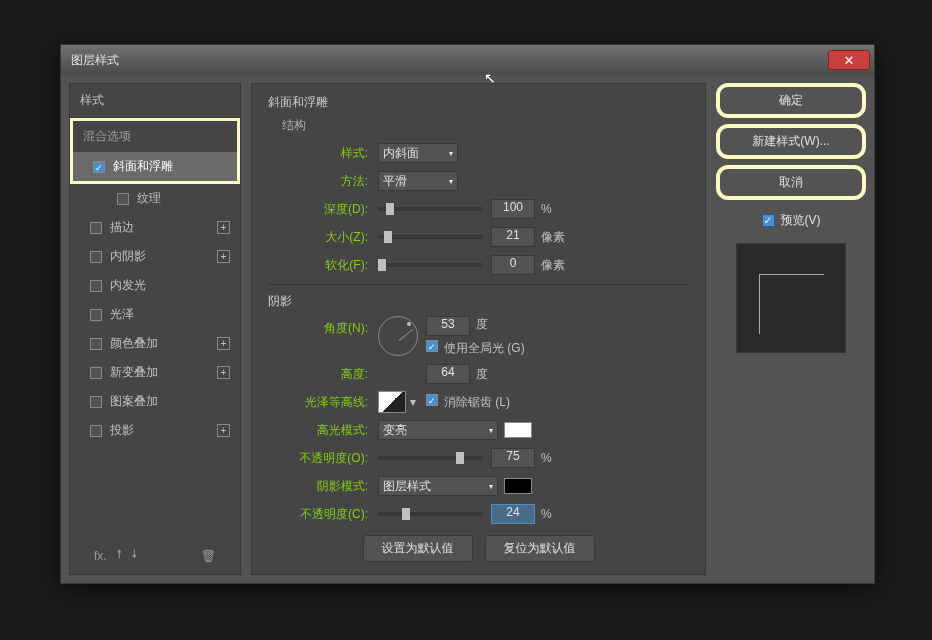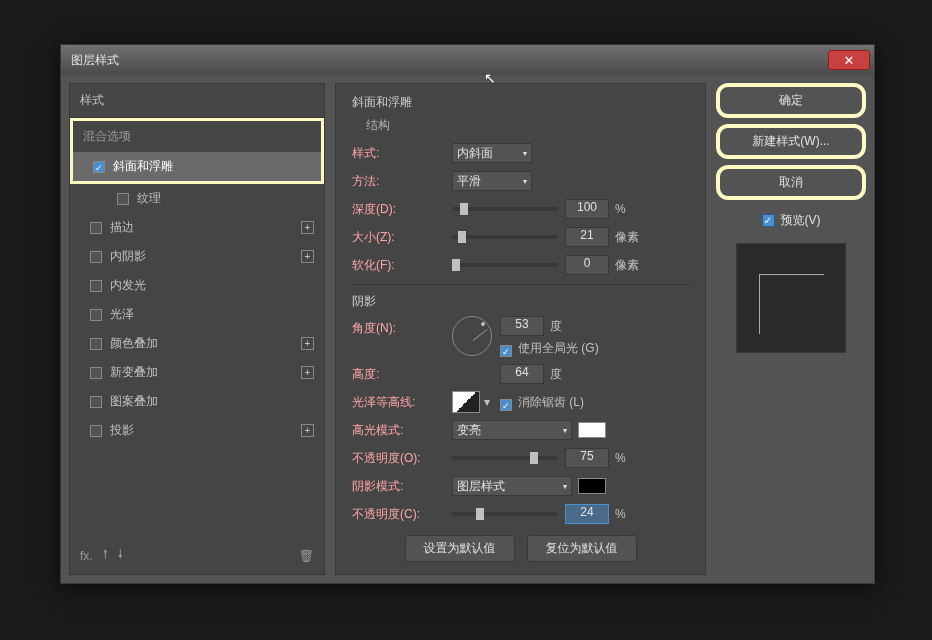--- a/index.html
+++ b/index.html
@@ -2,54 +2,54 @@
 <html><head>
 <meta charset="utf-8">
 <style>
 * { margin: 0; padding: 0; box-sizing: border-box; font-family: "Microsoft YaHei", sans-serif; }
 body { background: #1a1a1a; width: 932px; height: 640px; position: relative; }
 .dialog { position: absolute; left: 60px; top: 44px; width: 815px; height: 540px; background: #535353; border: 1px solid #383838; box-shadow: 0 4px 20px rgba(0,0,0,0.6); }
 .titlebar { height: 30px; background: linear-gradient(#707070, #4a4a4a); display: flex; align-items: center; padding: 0 4px 0 10px; color: #e0e0e0; font-size: 12px; }
 .title-text { flex: 1; }
 .close-btn { width: 42px; height: 20px; background: #c94040; border: 1px solid #8a2020; border-radius: 3px; display: flex; align-items: center; justify-content: center; color: #fff; cursor: pointer; font-size: 13px; }
 .body { display: flex; padding: 8px; gap: 10px; height: calc(100% - 30px); }
-.left-panel { width: 256px; background: #454545; border: 1px solid #383838; display: flex; flex-direction: column; }
+.left-panel { width: 172px; background: #454545; border: 1px solid #383838; display: flex; flex-direction: column; }
 .panel-header { padding: 8px 10px; color: #c0c0c0; font-size: 12px; border-bottom: 1px solid #383838; }
 .highlight-box { border: 3px solid #fef9c3; }
 .section-title { padding: 7px 10px; color: #9a9a9a; font-size: 12px; }
 .style-item { display: flex; align-items: center; padding: 6px 10px 6px 20px; color: #c0c0c0; font-size: 12px; cursor: pointer; }
 .style-item.selected { background: #6a6a6a; color: #fff; }
 .style-item input[type=checkbox] { margin-right: 8px; }
 .style-item .plus { margin-left: auto; color: #c0c0c0; border: 1px solid #888; width: 13px; height: 13px; display: flex; align-items: center; justify-content: center; font-size: 10px; }
 .sub-item { padding-left: 47px; }
-.left-footer { margin-top: auto; padding: 8px 10px; display: flex; gap: 10px; color: #999; font-size: 12px; align-items: center; }
+.left-footer { margin-top: auto; padding: 8px 24px; display: flex; gap: 10px; color: #999; font-size: 12px; align-items: center; }
 .left-footer .trash { margin-left: auto; }
 .center-panel { flex: 1; background: #454545; border: 1px solid #383838; padding: 10px 16px; color: #c0c0c0; font-size: 12px; overflow: hidden; }
 .sect-title { color: #d0d0d0; margin-bottom: 6px; }
 .sub-title { margin-left: 14px; color: #b0b0b0; margin-bottom: 8px; }
 .row { display: flex; align-items: center; margin-bottom: 6px; min-height: 22px; }
-.row-label { width: 100px; text-align: left; color: #fca5a5; }
+.row-label { width: 100px; text-align: right; margin-right: 10px; color: #84cc16; }
 .select { background: #535353; border: 1px solid #383838; color: #e0e0e0; padding: 2px 4px; font-size: 12px; height: 20px; display: flex; align-items: center; justify-content: space-between; }
 .select .arr { font-size: 8px; }
 .slider-track { width: 105px; height: 4px; background: #383838; position: relative; margin-right: 8px; }
 .slider-thumb { position: absolute; top: -4px; width: 8px; height: 12px; background: #c0c0c0; }
 .num-input { background: #535353; border: 1px solid #383838; color: #e0e0e0; width: 44px; height: 20px; text-align: center; font-size: 12px; padding: 0 3px; }
 .num-input.focus { border: 1px solid #4a90d0; background: #4a6a8a; }
 .unit { margin-left: 6px; }
 .radio-group { display: flex; gap: 16px; align-items: center; }
 .radio { display: flex; align-items: center; gap: 4px; }
 .radio-circle { width: 12px; height: 12px; border: 1px solid #888; border-radius: 50%; display: flex; align-items: center; justify-content: center; }
 .radio-circle.on::after { content: ''; width: 6px; height: 6px; background: #e0e0e0; border-radius: 50%; }
 .divider { height: 1px; background: #383838; margin: 8px 0; }
 .angle-widget { width: 40px; height: 40px; border: 1px solid #888; border-radius: 50%; position: relative; margin-right: 8px; }
 .angle-dot { position: absolute; width: 4px; height: 4px; background: #c0c0c0; border-radius: 50%; top: 5px; left: 28px; }
 .angle-line { position: absolute; width: 18px; height: 1px; background: #888; top: 23px; left: 20px; transform-origin: left center; transform: rotate(-38deg); }
 .swatch { width: 28px; height: 16px; border: 1px solid #888; display: inline-block; }
 .gloss-swatch { width: 28px; height: 22px; background: linear-gradient(135deg, #fff 50%, #222 50%); border: 1px solid #888; margin-right: 4px; }
-.chk { display: flex; align-items: flex-end; gap: 6px; }
+.chk { display: flex; align-items: flex-start; gap: 6px; }
 .chk input { width: 12px; height: 12px; }
 .btn-row { display: flex; gap: 12px; justify-content: center; margin-top: 10px; }
 .pill-btn { background: #535353; border: 1px solid #383838; color: #e0e0e0; padding: 4px 18px; border-radius: 3px; font-size: 12px; cursor: pointer; }
 .right-panel { width: 150px; display: flex; flex-direction: column; gap: 6px; }
 .round-btn { border: 4px solid #fef9c3; border-radius: 12px; padding: 5px 0; text-align: center; color: #e0e0e0; font-size: 12px; cursor: pointer; background: #535353; }
 .preview-chk { display: flex; align-items: center; justify-content: center; gap: 6px; color: #e0e0e0; font-size: 12px; margin-top: 6px; }
 .preview-chk .pbox { width: 13px; height: 13px; background: #4a90d0; border: 1px solid #2a5a8a; display: flex; align-items: center; justify-content: center; color: #fff; font-size: 10px; }
 .preview-box { margin-top: 8px; width: 110px; height: 110px; background: #2a2a2a; border: 1px solid #383838; align-self: center; position: relative; }
 .preview-shape { position: absolute; top: 30px; left: 22px; width: 65px; height: 60px; border-top: 1px solid #aaa; border-left: 1px solid #aaa; }
 input[type=checkbox]{ appearance: none; width: 12px; height: 12px; border: 1px solid #888; background: #535353; cursor: pointer; }
@@ -167,21 +167,21 @@
         </div>
       <div class="divider"></div>
       <div class="sect-title">阴影</div>
       <div class="row" style="align-items:flex-start">
         <span class="row-label" style="margin-top:4px">角度(N):</span>
         <div class="angle-widget">
             <div class="angle-dot"></div>
             <div class="angle-line"></div>
           </div>
         <div>
-          <div style="display:flex;align-items:center;margin-bottom:4px">
+          <div style="display:flex;margin-bottom:4px">
               <div class="num-input">53</div>
               <span class="unit">度</span>
             </div>
           <label class="chk">
               <input type="checkbox" checked="" style="">
               <span>使用全局光 (G)</span>
             </label>
         </div>
       </div>
       <div class="row">

